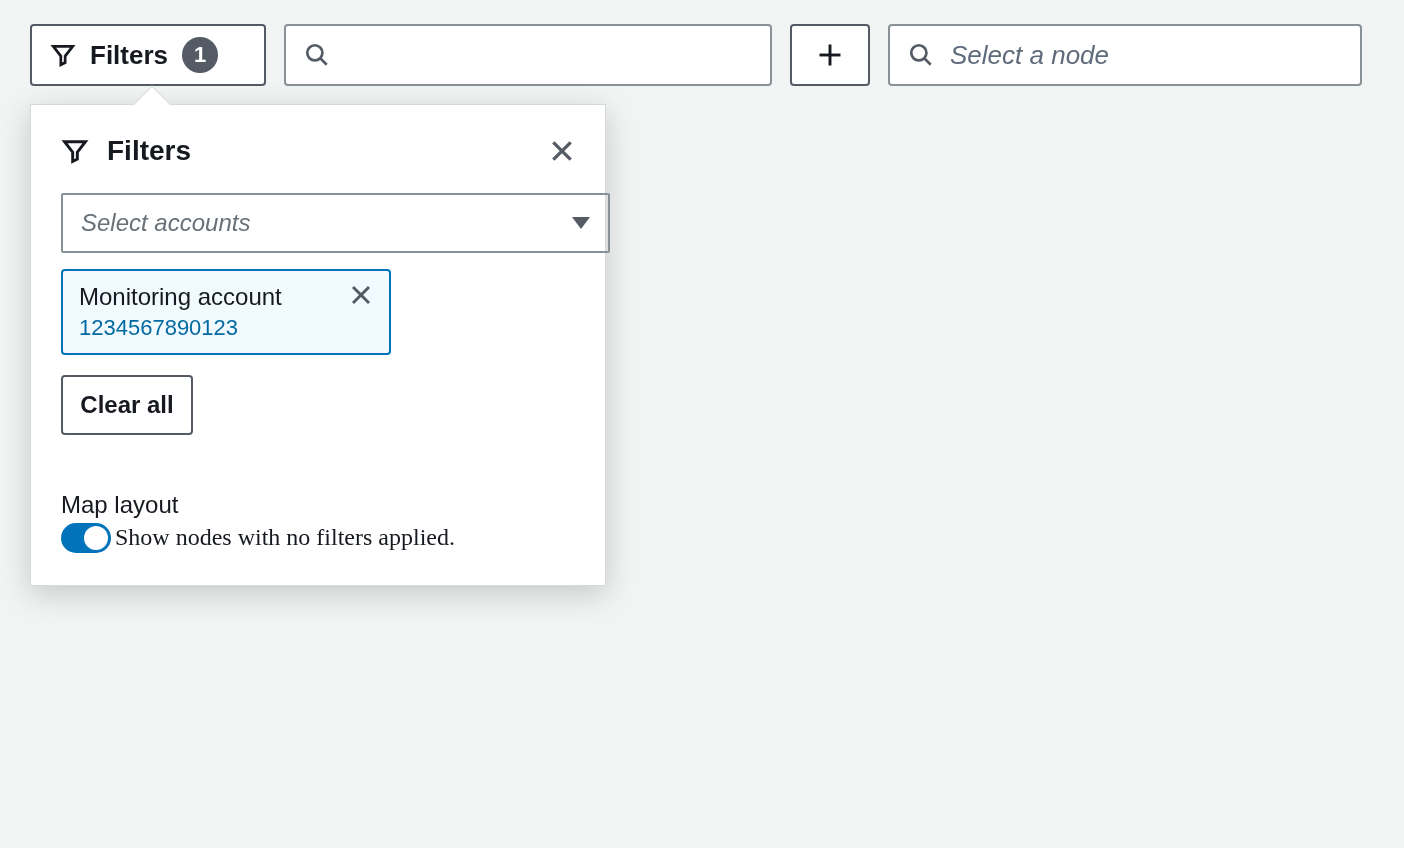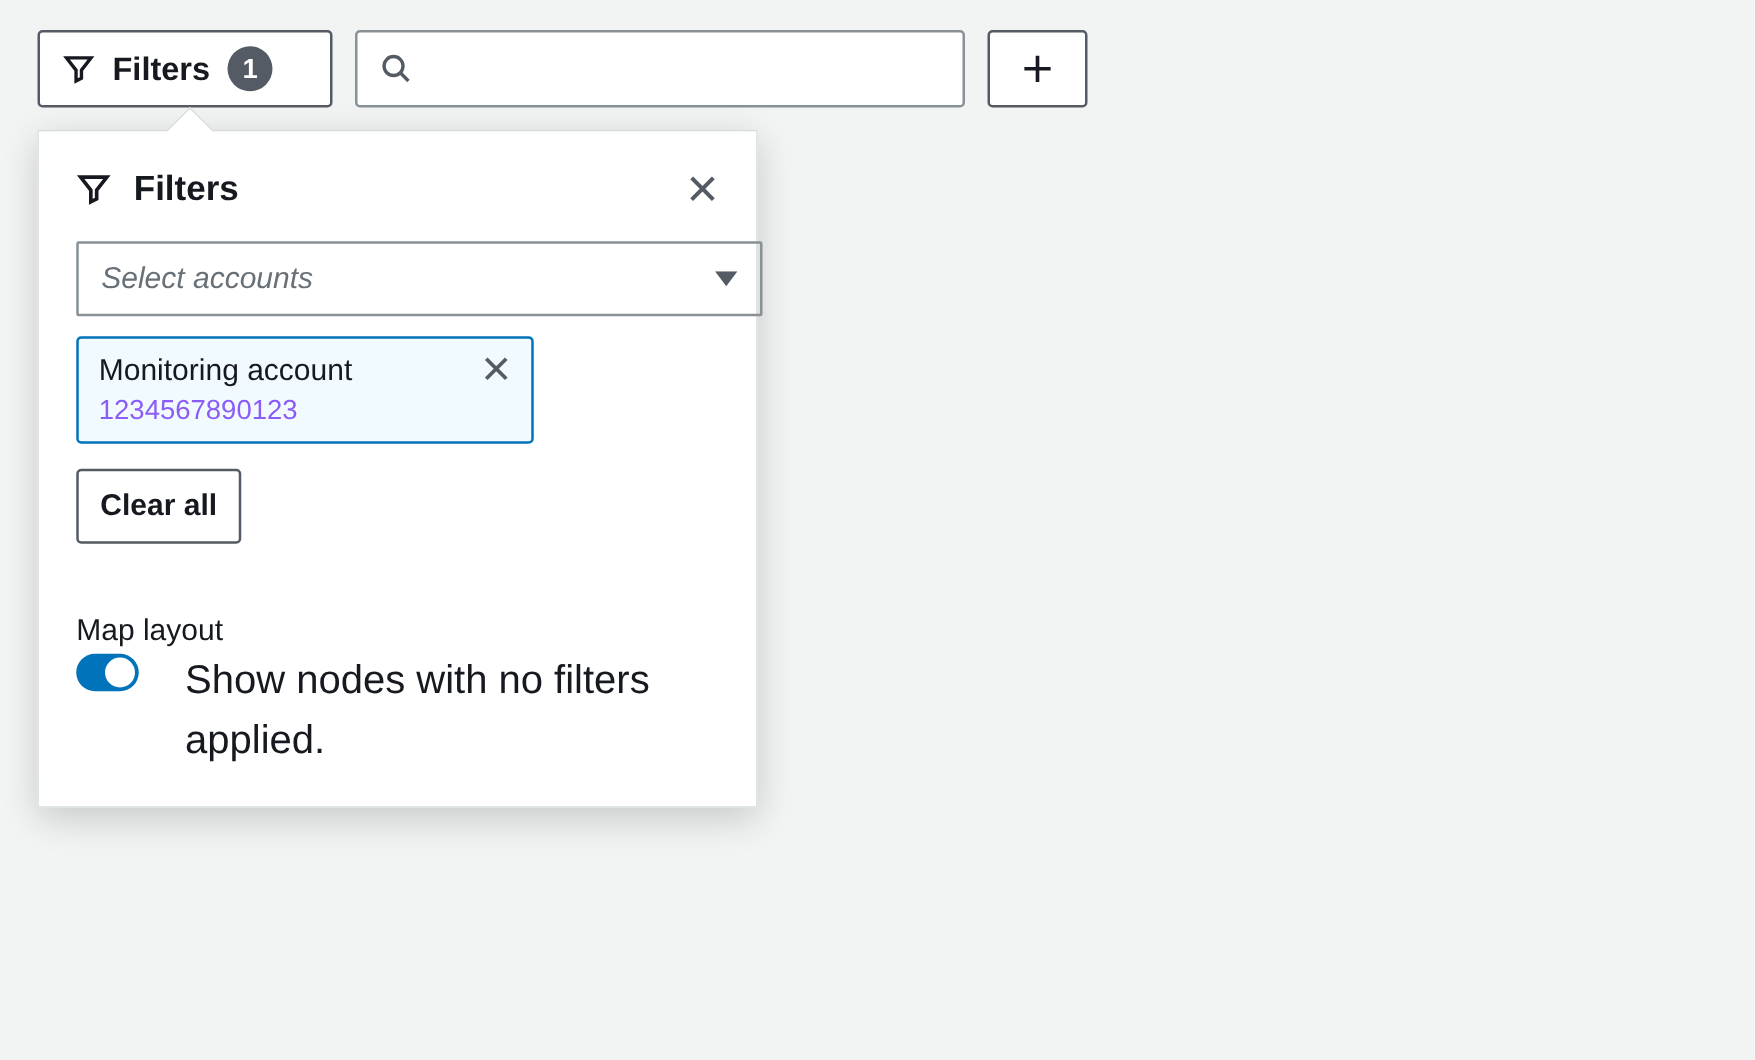--- a/index.html
+++ b/index.html
@@ -12,28 +12,28 @@
   .input-xray { width: 488px; gap: 16px; }
   .plus-btn { width: 80px; justify-content: center; cursor: pointer; border: 2px solid #545b64; }
   .input-node { width: 474px; gap: 16px; }
 
   .popover { position: absolute; left: 30px; top: 104px; width: 576px; background: #fff; border: 1px solid #d5dbdb; box-shadow: 0 8px 28px rgba(0,0,0,0.18); padding: 30px 30px 30px 30px; }
   .popover .arrow { position: absolute; top: -14px; left: 108px; width: 26px; height: 26px; background: #fff; border-left: 1px solid #d5dbdb; border-top: 1px solid #d5dbdb; transform: rotate(45deg); }
   .popover-header { display: flex; align-items: center; justify-content: space-between; font-size: 28px; font-weight: 700; margin-bottom: 26px; }
   .popover-header .left { display: flex; align-items: center; gap: 18px; }
   .section-label { font-size: 24px; margin-bottom: 10px; }
   .select { height: 60px; border: 2px solid #879196; border-radius: 2px; width: 549px; display: flex; align-items: center; justify-content: space-between; padding: 0 18px; font-size: 24px; color: #687078; font-style: italic; cursor: pointer; }
-  .token { margin-top: 16px; border: 2px solid #0073bb; background: #f1faff; border-radius: 4px; width: 366px; padding: 12px 16px; display: flex; align-items: flex-start; justify-content: space-between; }
+  .token { margin-top: 16px; border: 2px solid #0073bb; background: #f1faff; border-radius: 4px; width: 330px; padding: 12px 16px; display: flex; align-items: flex-start; justify-content: space-between; }
   .token .name { font-size: 24px; color: #16191f; }
-  .token .id { font-size: 22px; color: #8b5cf6; margin-top: 4px; }
+  .token .id { font-size: 22px; color: #0369a1; margin-top: 4px; }
   .token .remove { cursor: pointer; color: #545b64; }
   .clear-btn { margin-top: 20px; height: 60px; width: 132px; border: 2px solid #545b64; background: #fff; border-radius: 4px; font-size: 24px; font-weight: 700; cursor: pointer; display: flex; align-items: center; justify-content: center; }
   .map-layout { margin-top: 56px; }
   .map-layout .title { font-size: 24px; }
-  .toggle-row { display: flex; align-items: flex-start; gap: 37px; font-size: 32px; line-height: 1.5; }
+  .toggle-row { display: flex; align-items: flex-start; gap: 4px; font-size: 24px; line-height: 1.5; font-family: Liberation Serif, serif; }
   .toggle { width: 50px; height: 30px; background: #0073bb; border-radius: 16px; position: relative; flex-shrink: 0; cursor: pointer; margin-top: 4px; }
   .toggle .knob { position: absolute; right: 3px; top: 3px; width: 24px; height: 24px; background: #fff; border-radius: 50%; }
 
   .canvas { position: absolute; left: 0; top: 0; width: 1404px; height: 848px; z-index: -1; }
 
   .node-faded { position: absolute; left: 420px; top: 390px; text-align: center; width: 380px; }
   .node-faded .circle { width: 290px; height: 290px; border-radius: 50%; border: 8px solid #d5dbdb; margin: 0 auto; display: flex; align-items: center; justify-content: center; }
   .node-faded .label1 { font-size: 28px; font-weight: 700; color: #aab7b8; margin-top: 18px; }
   .node-faded .label2 { font-size: 26px; color: #aab7b8; margin-top: 10px; }
 
@@ -121,20 +121,29 @@
 
   <div class="btn plus-btn">
     <span class="icon">
       <svg width="28" height="28" viewBox="0 0 24 24" fill="none" stroke="#16191f" stroke-width="2.5">
         <line x1="12" y1="3" x2="12" y2="21"></line>
           <line x1="3" y1="12" x2="21" y2="12"></line>
       </svg>
     </span>
   </div>
 
+  <div class="input-like input-node">
+    <span class="icon">
+      <svg width="26" height="26" viewBox="0 0 24 24" fill="none" stroke="#545b64" stroke-width="2.5">
+        <circle cx="10" cy="10" r="7"></circle>
+          <line x1="15" y1="15" x2="21" y2="21"></line>
+      </svg>
+    </span>
+    <span>Select a node</span>
+  </div>
 </div>
 
 <div class="popover">
   <div class="arrow"></div>
   <div class="popover-header">
     <div class="left">
       <span class="icon">
         <svg width="28" height="28" viewBox="0 0 24 24" fill="none" stroke="#16191f" stroke-width="2.5">
           <path d="M3 4h18l-7 9v6l-4 2v-8L3 4z"></path>
         </svg>

